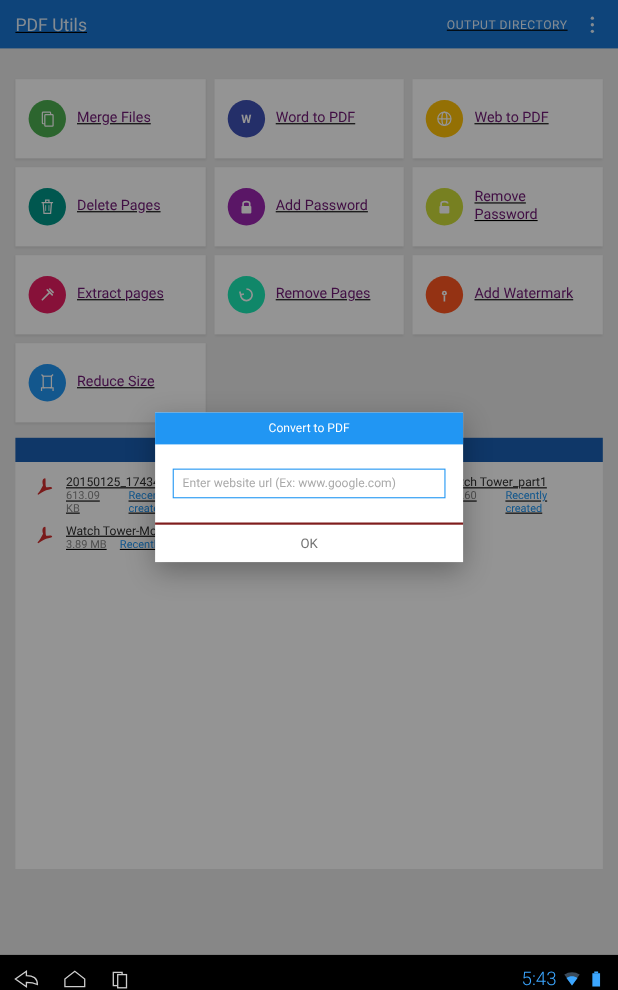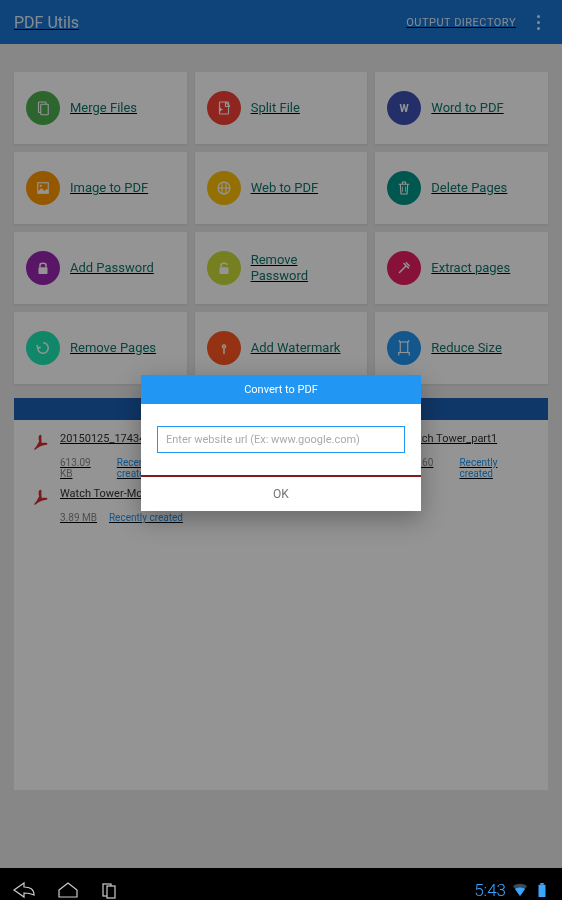--- a/index.html
+++ b/index.html
@@ -12,35 +12,35 @@
 .appbar-title { font-size: 16px; font-weight: 400; flex: 1; color: #e3f0fb; }
 .appbar-action { font-size: 11px; letter-spacing: 0.5px; color: #e3f0fb; margin-right: 12px; cursor: pointer; }
 .appbar-menu { width: 20px; display: flex; flex-direction: column; align-items: center; gap: 3px; cursor: pointer; }
 .appbar-menu span { width: 3px; height: 3px; background: #e3f0fb; border-radius: 50%; }
 
 .content { padding: 28px 14px 0; }
 
 .grid { display: grid; grid-template-columns: repeat(3, 1fr); gap: 8px; }
 .tile { background: #fff; height: 72px; display: flex; align-items: center; padding: 0 12px; cursor: pointer; box-shadow: 0 1px 2px rgba(0,0,0,0.08); }
 .tile-icon { width: 34px; height: 34px; border-radius: 50%; display: flex; align-items: center; justify-content: center; margin-right: 10px; flex-shrink: 0; }
-.tile-label { font-size: 13px; color: #0f766e; line-height: 1.25; }
+.tile-label { font-size: 13px; color: #701a75; line-height: 1.25; }
 
 .bg-green{background:#4caf50}.bg-red{background:#f44336}.bg-indigo{background:#3f51b5}
 .bg-orange{background:#ff9800}.bg-amber{background:#ffc107}.bg-teal{background:#009688}
 .bg-purple{background:#9c27b0}.bg-lime{background:#cddc39}.bg-pink{background:#e91e63}
 .bg-tealc{background:#1de9b6}.bg-dorange{background:#ff5722}.bg-blue{background:#2196f3}
 
 .section-bar { margin-top: 14px; height: 22px; background: #1a5fb4; }
 
 .files { background: #fff; padding: 8px 10px; display: flex; flex-wrap: wrap; min-height: 370px; align-content: flex-start; }
 .file { width: 33.33%; display: flex; padding: 4px 6px; gap: 8px; }
 .file-icon { width: 22px; height: 22px; flex-shrink: 0; }
 .file-info { font-size: 10px; color: #666; min-width: 0; }
 .file-name { font-size: 11px; color: #333; white-space: nowrap; overflow: hidden; text-overflow: ellipsis; }
-.file-meta { display: flex; gap: 12px; margin-top: 12px; }
+.file-meta { display: flex; gap: 12px; margin-top: 1px; }
 .file-size { color: #888; }
 .file-status { color: #2196f3; }
 
 .overlay { position: absolute; inset: 0; background: rgba(0,0,0,0.42); display: flex; align-items: flex-start; justify-content: center; }
 .dialog { margin-top: 375px; width: 280px; background: #fff; box-shadow: 0 8px 24px rgba(0,0,0,0.3); }
 .dialog-title { background: #2196f3; color: #fff; text-align: center; padding: 8px 0; font-size: 11px; }
 .dialog-body { padding: 22px 16px; }
 .dialog-input { width: 100%; border: 1px solid #2196f3; padding: 6px 8px; font-size: 11px; outline: none; color: #333; }
 .dialog-input::placeholder { color: #aaa; }
 .dialog-footer { border-top: 2px solid #7f1d1d; text-align: center; padding: 10px 0; font-size: 12px; color: #737373; cursor: pointer; }
@@ -71,46 +71,26 @@
         <div class="tile">
           <div class="tile-icon bg-green">
             <svg viewBox="0 0 24 24" width="18" height="18">
               <rect x="6" y="4" width="10" height="14" rx="1" fill="none" stroke="#fff" stroke-width="1.5"></rect>
               <rect x="9" y="7" width="10" height="14" rx="1" fill="#4caf50" stroke="#fff" stroke-width="1.5"></rect>
             </svg>
           </div>
           <div class="tile-label">Merge Files</div>
         </div>
         <div class="tile">
-          <div class="tile-icon bg-red">
-            <svg viewBox="0 0 24 24" width="18" height="18">
-              <rect x="6" y="4" width="12" height="16" rx="1" fill="none" stroke="#fff" stroke-width="1.5"></rect>
-              <path d="M14 4 L20 10 M14 4 L14 10 L20 10" fill="none" stroke="#fff" stroke-width="1.5"></path>
-              <path d="M10 14 L6 14 M8 12 L6 14 L8 16" stroke="#fff" stroke-width="1.5" fill="none"></path>
-            </svg>
-          </div>
-          <div class="tile-label">Split File</div>
-        </div>
-        <div class="tile">
           <div class="tile-icon bg-indigo">
             <svg viewBox="0 0 24 24" width="18" height="18">
               <text x="12" y="17" text-anchor="middle" fill="#fff" font-size="14" font-weight="bold">W</text>
             </svg>
           </div>
           <div class="tile-label">Word to PDF</div>
-        </div>
-        <div class="tile">
-          <div class="tile-icon bg-orange">
-            <svg viewBox="0 0 24 24" width="18" height="18">
-              <rect x="5" y="5" width="14" height="14" fill="none" stroke="#fff" stroke-width="1.5"></rect>
-              <circle cx="9" cy="9" r="1.5" fill="#fff"></circle>
-              <path d="M5 17 L10 12 L14 16 L17 13 L19 15 L19 19 L5 19 Z" fill="#fff"></path>
-            </svg>
-          </div>
-          <div class="tile-label">Image to PDF</div>
         </div>
         <div class="tile">
           <div class="tile-icon bg-amber">
             <svg viewBox="0 0 24 24" width="18" height="18">
               <circle cx="12" cy="12" r="8" fill="none" stroke="#fff" stroke-width="1.5"></circle>
               <ellipse cx="12" cy="12" rx="3" ry="8" fill="none" stroke="#fff" stroke-width="1.5"></ellipse>
               <line x1="4" y1="12" x2="20" y2="12" stroke="#fff" stroke-width="1.5"></line>
             </svg>
           </div>
           <div class="tile-label">Web to PDF</div>

